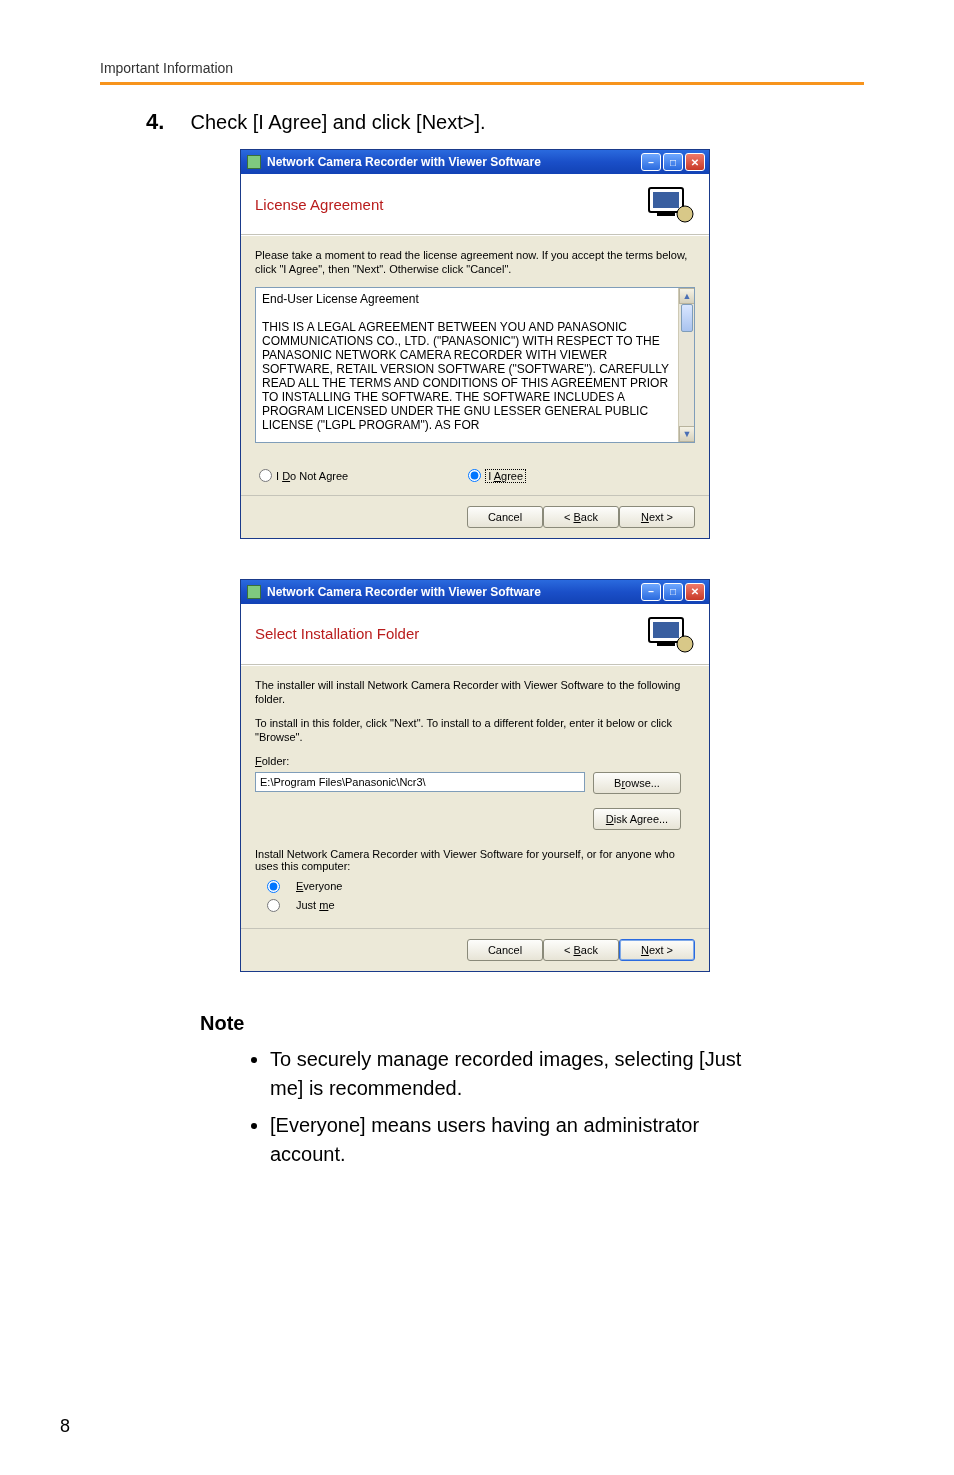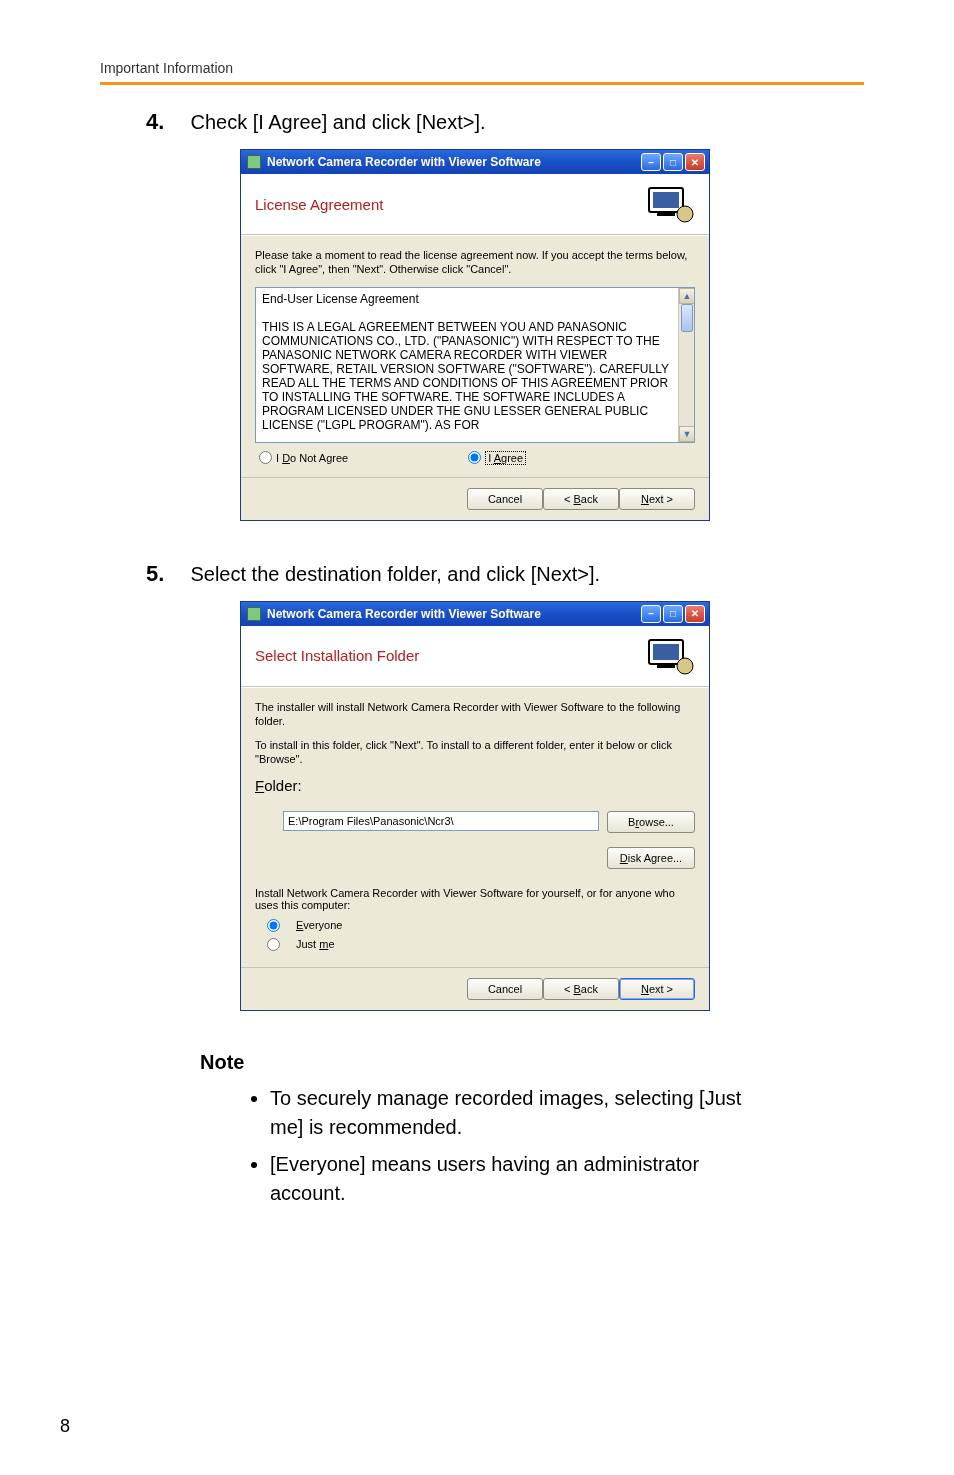--- a/index.html
+++ b/index.html
@@ -156,21 +156,21 @@
     border-radius: 2px;
   }
   .eula-content {
     padding-right: 18px;
     white-space: pre-line;
     font-size: 12px;
   }
   .radio-row {
     display: flex;
     gap: 120px;
-    margin-top: 8px;
+    margin-top: 26px;
     padding-left: 4px;
   }
   .radio-row label {
     display: flex;
     align-items: center;
     gap: 4px;
     font-size: 11px;
   }
   .dotted-sel {
     border: 1px dotted #000;
@@ -196,30 +196,29 @@
     color: #000;
   }
   .wbtn.default {
     border: 1px solid #2a6ade;
     box-shadow: 0 0 0 1px #7fa9e8 inset;
   }
   .wbtn .ul { text-decoration: underline; }
   .folder-row {
     margin-top: 10px;
   }
-  .folder-label { font-size: 15px; margin-bottom: 17px; }
+  .folder-label { font-size: 11px; margin-bottom: 5px; }
   .folder-input {
     width: 330px;
     height: 20px;
     border: 1px solid #7f9db9;
     background: #fff;
     font-size: 11px;
     padding: 2px 4px;
     font-family: Tahoma, Arial, sans-serif;
-    margin-left: 28px;
   }
   .side-btns {
     display: inline-flex;
     flex-direction: column;
     gap: 14px;
     vertical-align: top;
     margin-left: 8px;
   }
   .install-for {
     margin-top: 18px;
@@ -313,24 +312,20 @@
         </div>
       </div>
       <div class="footer-area">
         <button class="wbtn">Cancel</button>
         <button class="wbtn"><span>&lt; </span><span class="ul">B</span><span>ack</span></button>
         <button class="wbtn"><span class="ul">N</span><span>ext &gt;</span></button>
       </div>
     </div>
   </div>
 
-  <div class="step">
-    <span class="step-num">5.</span>
-    <span class="step-text">Select the destination folder, and click [Next&gt;].</span>
-  </div>
 
   <div class="dialog-wrap">
     <div class="win">
       <div class="titlebar">
         <div class="titlebar-left">
           <span class="title-icon"></span>
           <span class="title-text">Network Camera Recorder with Viewer Software</span>
         </div>
         <div class="title-btns">
           <span class="tbtn min">–</span>

